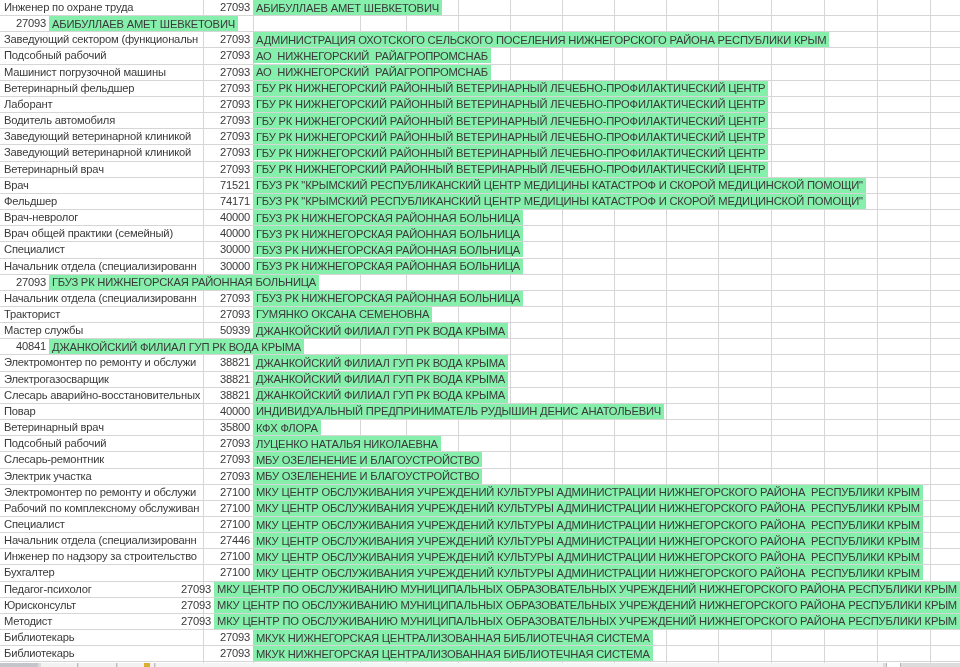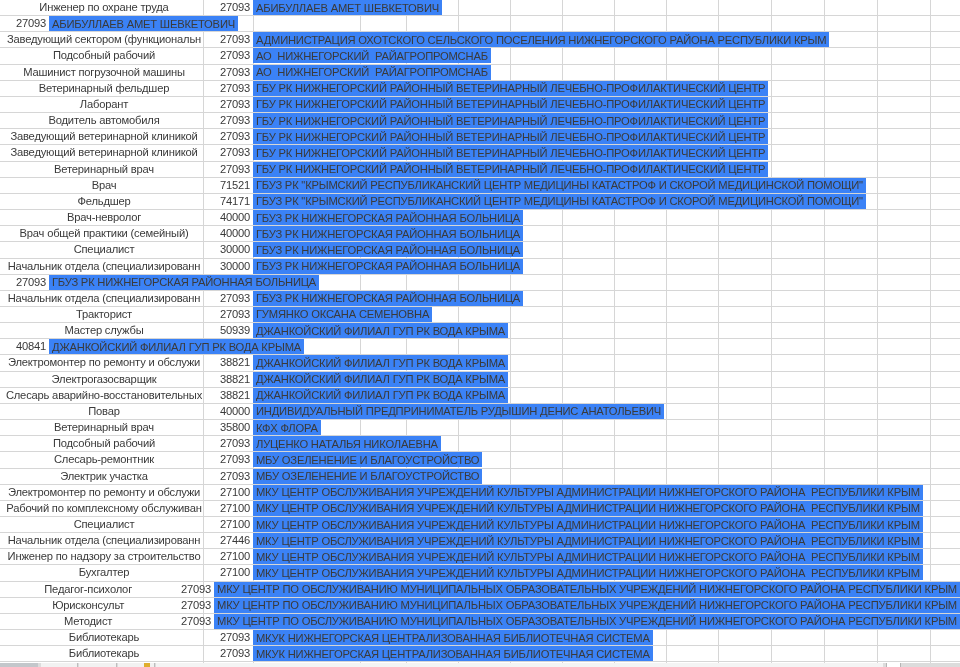--- a/index.html
+++ b/index.html
@@ -11,24 +11,24 @@
     font-family:"Liberation Sans","DejaVu Sans",sans-serif;
     font-size:11.2px;
     letter-spacing:-0.2px;
     color:var(--text,#3a3a3a);
     cursor:cell;
   }
   .vline{position:absolute;top:0;width:1px;height:663px;background:var(--grid,#d6d6d6);z-index:1;}
   .rows{position:absolute;top:0;left:0;width:960px;z-index:2;}
   .row{display:flex;height:16.17px;box-sizing:border-box;border-bottom:1px solid var(--grid,#d6d6d6);}
   .cell{white-space:pre;overflow:hidden;line-height:15px;box-sizing:border-box;}
-  .cell-a{width:204px;padding-left:4px;text-align:center;}
+  .cell-a{width:204px;padding-left:4px;}
   .cell-b{width:49px;text-align:right;padding-right:3px;}
   .cell-c{flex:1;padding-left:0;overflow:visible;}
-  .cell-c .mask{display:inline-block;background:#3b82f6;line-height:14px;padding:0.5px 3px 0.5px 3px;position:relative;z-index:2;}
+  .cell-c .mask{display:inline-block;background:#86efac;line-height:14px;padding:0.5px 3px 0.5px 3px;position:relative;z-index:2;}
   .tabbar{position:absolute;left:0;bottom:0;width:960px;height:4px;background:#dcdcdc;z-index:5;}
   .tabbar .blk{position:absolute;top:0;height:4px;}
   .corner-block{left:0;width:38px;background:#c3c7cb;}
   .tab1{left:41px;width:36px;background:#f2f2f2;border-right:1px solid #bdbdbd;}
   .tab2{left:79px;width:37px;background:#f2f2f2;border-right:1px solid #bdbdbd;}
   .tab3{left:118px;width:36px;background:#f2f2f2;border-right:1px solid #bdbdbd;}
   .dot{left:144px;width:6px;background:#dfae2e;}
   .scrolltrack{left:156px;width:727px;background:#f4f4f4;}
   .scrollbox{left:886px;width:15px;background:#ffffff;border-left:1px solid #b5b5b5;border-right:1px solid #b5b5b5;box-sizing:border-box;}
 </style>

